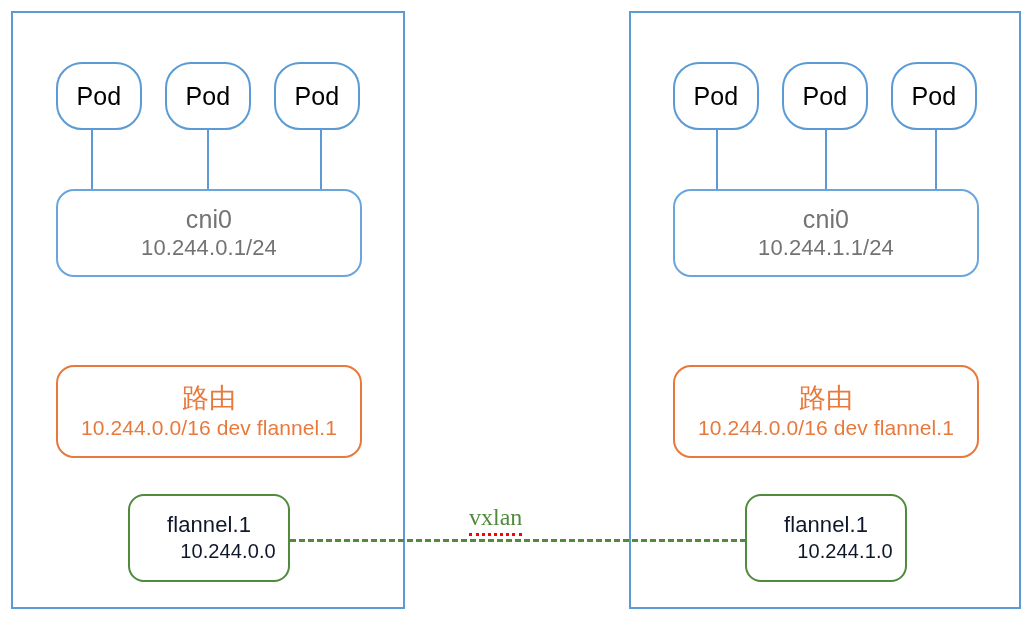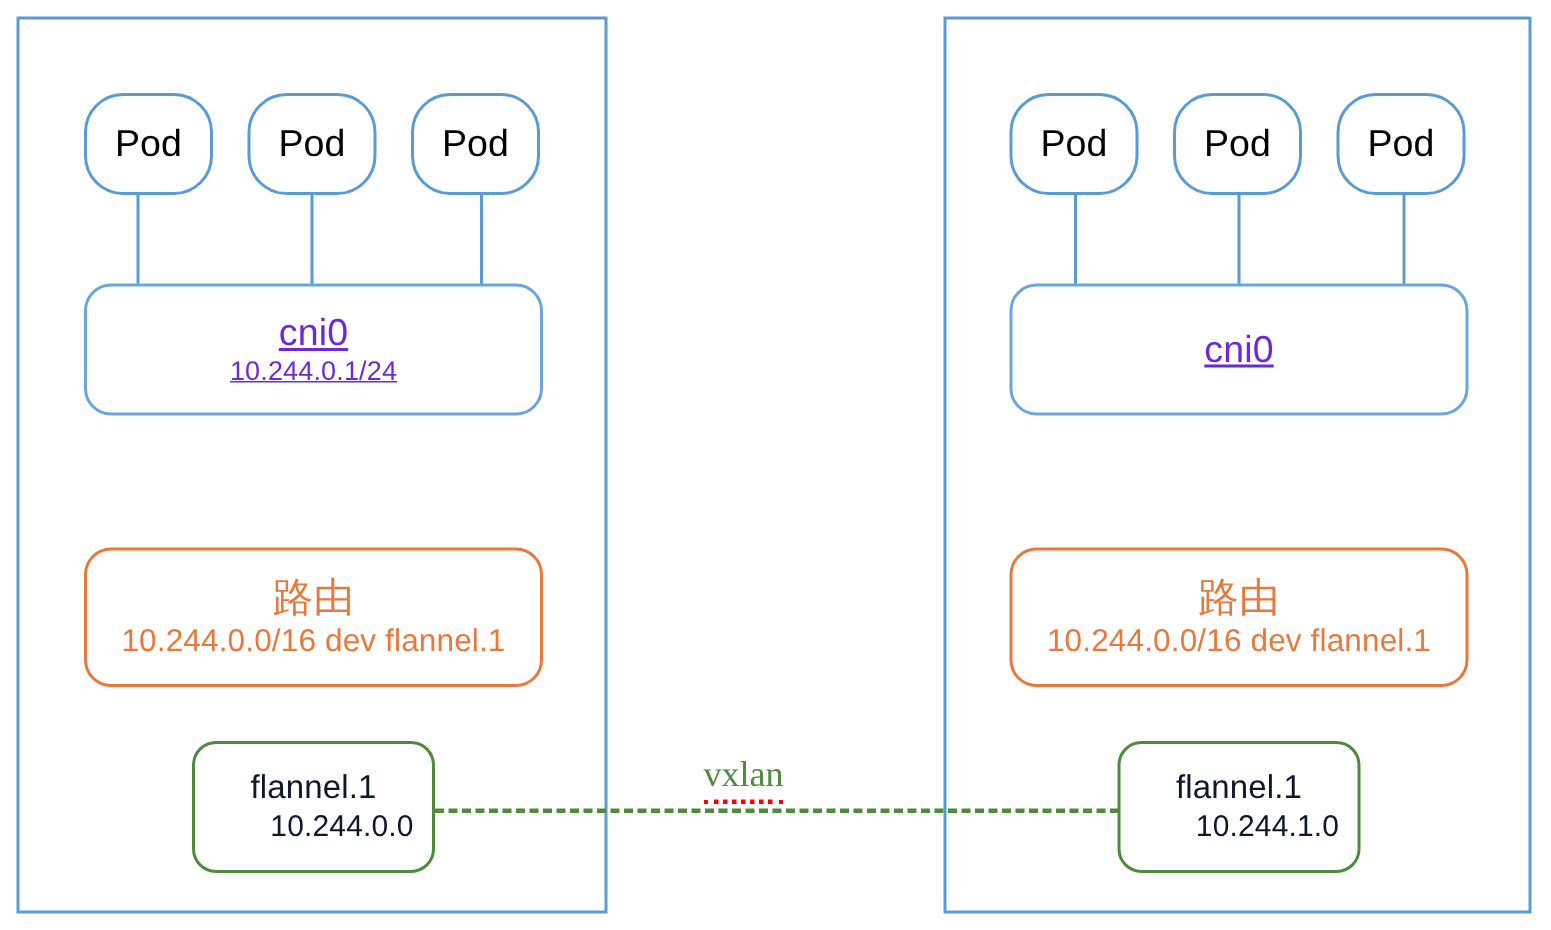--- a/index.html
+++ b/index.html
@@ -43,40 +43,39 @@
   }
   .node.pod {
     border-radius: 26px;
     border: 2px solid #5b9bd5;
     color: #000000;
     font-size: 26px;
   }
   .node.bridge {
     border-radius: 18px;
     border: 2px solid #6aa6dd;
-    color: #6d28d9;
-    text-decoration: underline;
+    color: #737373;
   }
   .node.route {
     border-radius: 18px;
     border: 2px solid #e8793c;
     color: #e8793c;
   }
   .node.vtep {
     border-radius: 16px;
     border: 2px solid #4f8a3d;
     color: #0f172a;
   }
 
   .line1 {
     font-size: 25px;
     letter-spacing: 0.1px;
   }
   .line2 {
-    font-size: 18px;
+    font-size: 22px;
     letter-spacing: 0.1px;
   }
   .route .line1 { font-size: 27px; }
   .route .line2 { font-size: 21px; }
   .vtep .line1 { font-size: 22px; }
   .vtep .line2 { font-size: 20px; margin-left: 38px; }
 
   
   .vlink {
     position: absolute;
@@ -154,20 +153,21 @@
   <div class="node pod" style="left:891px; top:62px; width:86px; height:68px;">
     <span class="line1">Pod</span>
   </div>
 
   <div class="vlink" style="left:716px; top:130px; height:60px;"></div>
   <div class="vlink" style="left:825px; top:130px; height:60px;"></div>
   <div class="vlink" style="left:935px; top:130px; height:60px;"></div>
 
   <div class="node bridge" style="left:673px; top:189px; width:306px; height:88px;">
     <span class="line1">cni0</span>
+    <span class="line2">10.244.1.1/24</span>
   </div>
 
   <div class="node route" style="left:673px; top:365px; width:306px; height:93px;">
     <span class="line1">路由</span>
     <span class="line2">10.244.0.0/16 dev flannel.1</span>
   </div>
 
   <div class="node vtep" style="left:745px; top:494px; width:162px; height:88px;">
     <span class="line1">flannel.1</span>
     <span class="line2">10.244.1.0</span>

